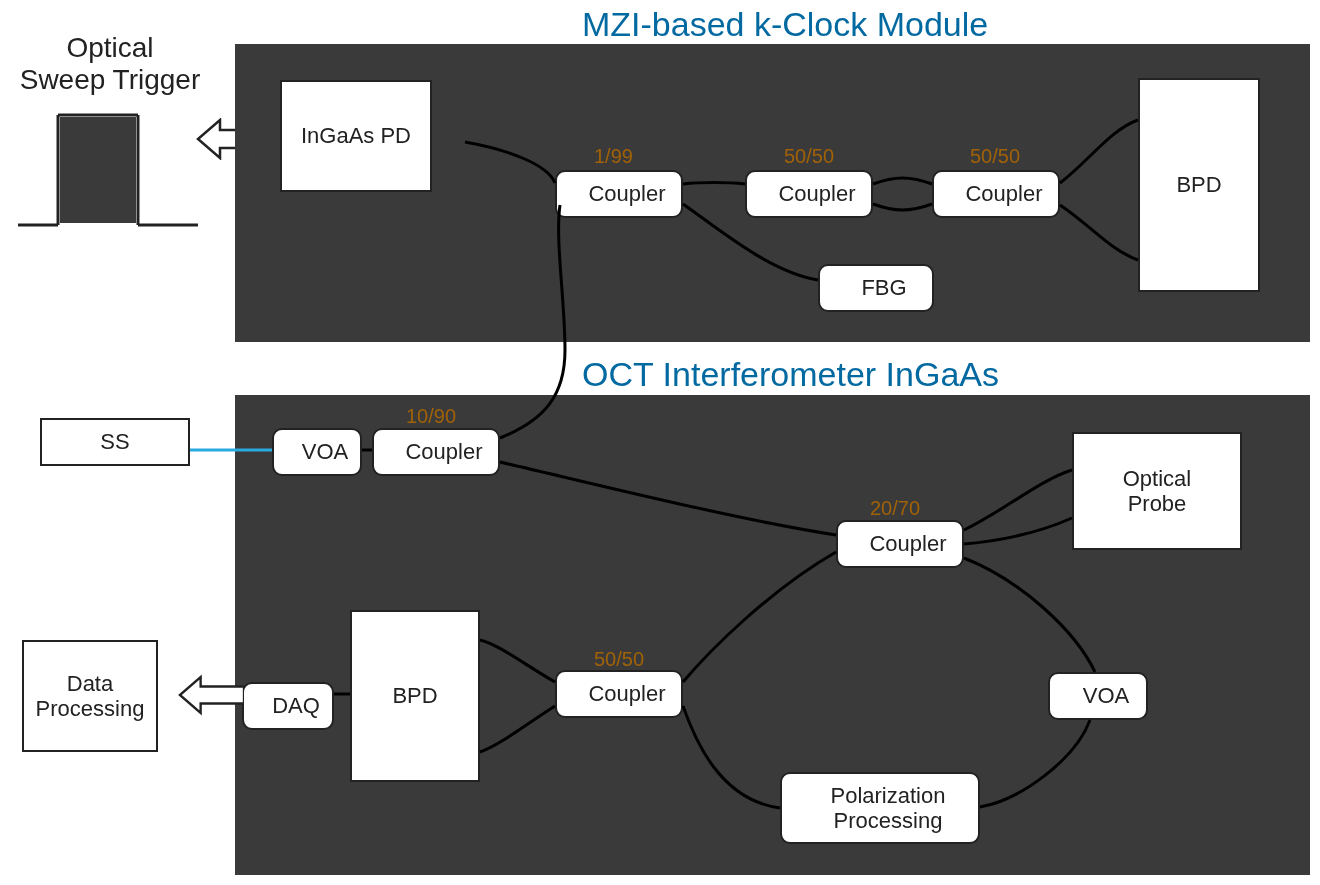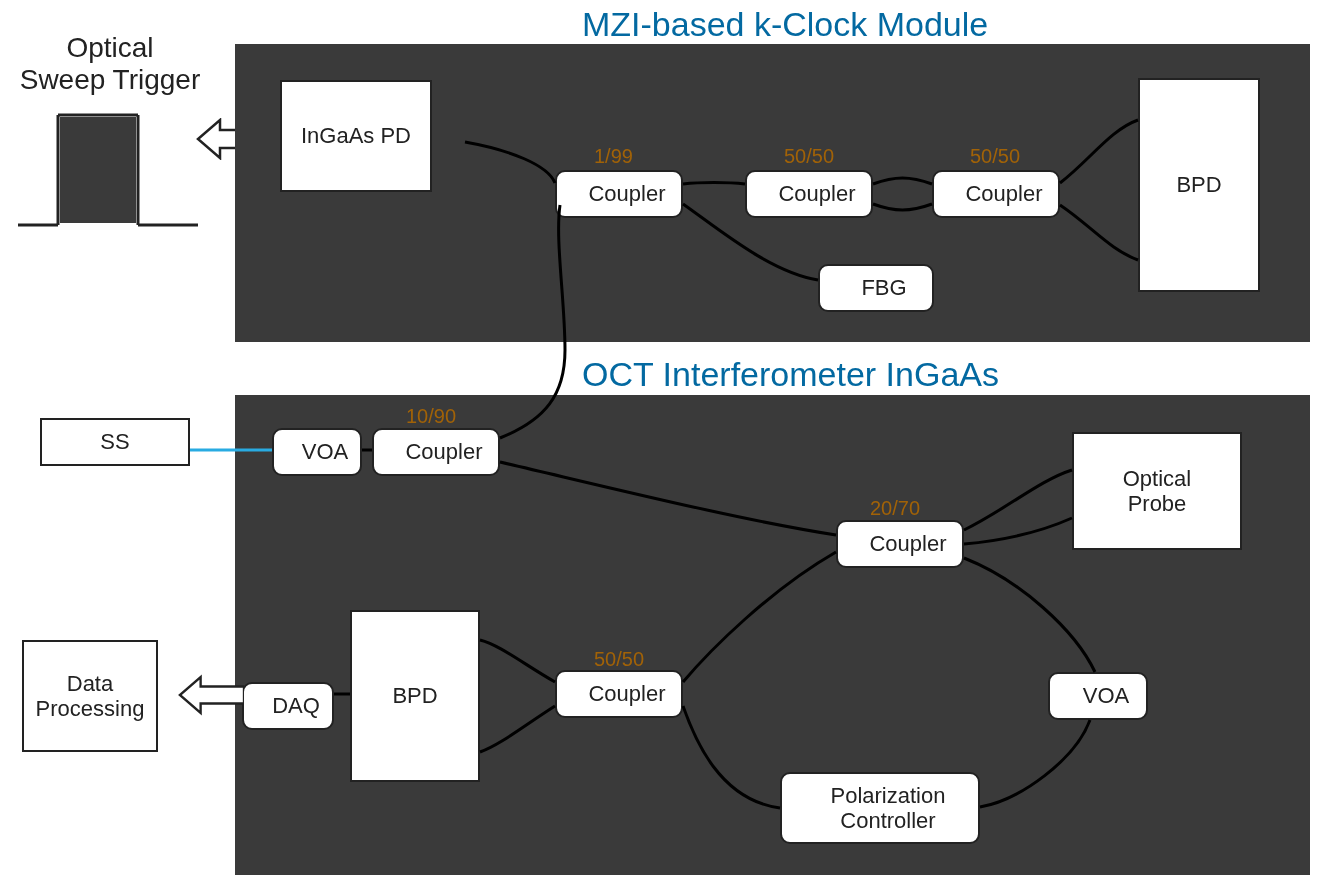--- a/index.html
+++ b/index.html
@@ -140,21 +140,21 @@
     <span style="white-space:pre-line;">Optical
 Probe</span>
   </div>
 
 <div class="box rounded" style="left:1048px; top:672px; width:100px; height:48px;">
     <span>VOA</span>
   </div>
 
 <div class="box rounded" style="left:780px; top:772px; width:200px; height:72px;">
     <span style="white-space:pre-line;">Polarization
-Controller</span>
+Processing</span>
   </div>
 
 <div class="ratio" style="left:594px; top:648px;">50/50</div>
 <div class="box rounded" style="left:555px; top:670px; width:128px; height:48px;">
     <span>Coupler</span>
   </div>
 
 <div class="box" style="left:350px; top:610px; width:130px; height:172px;">
     <span>BPD</span>
   </div>

